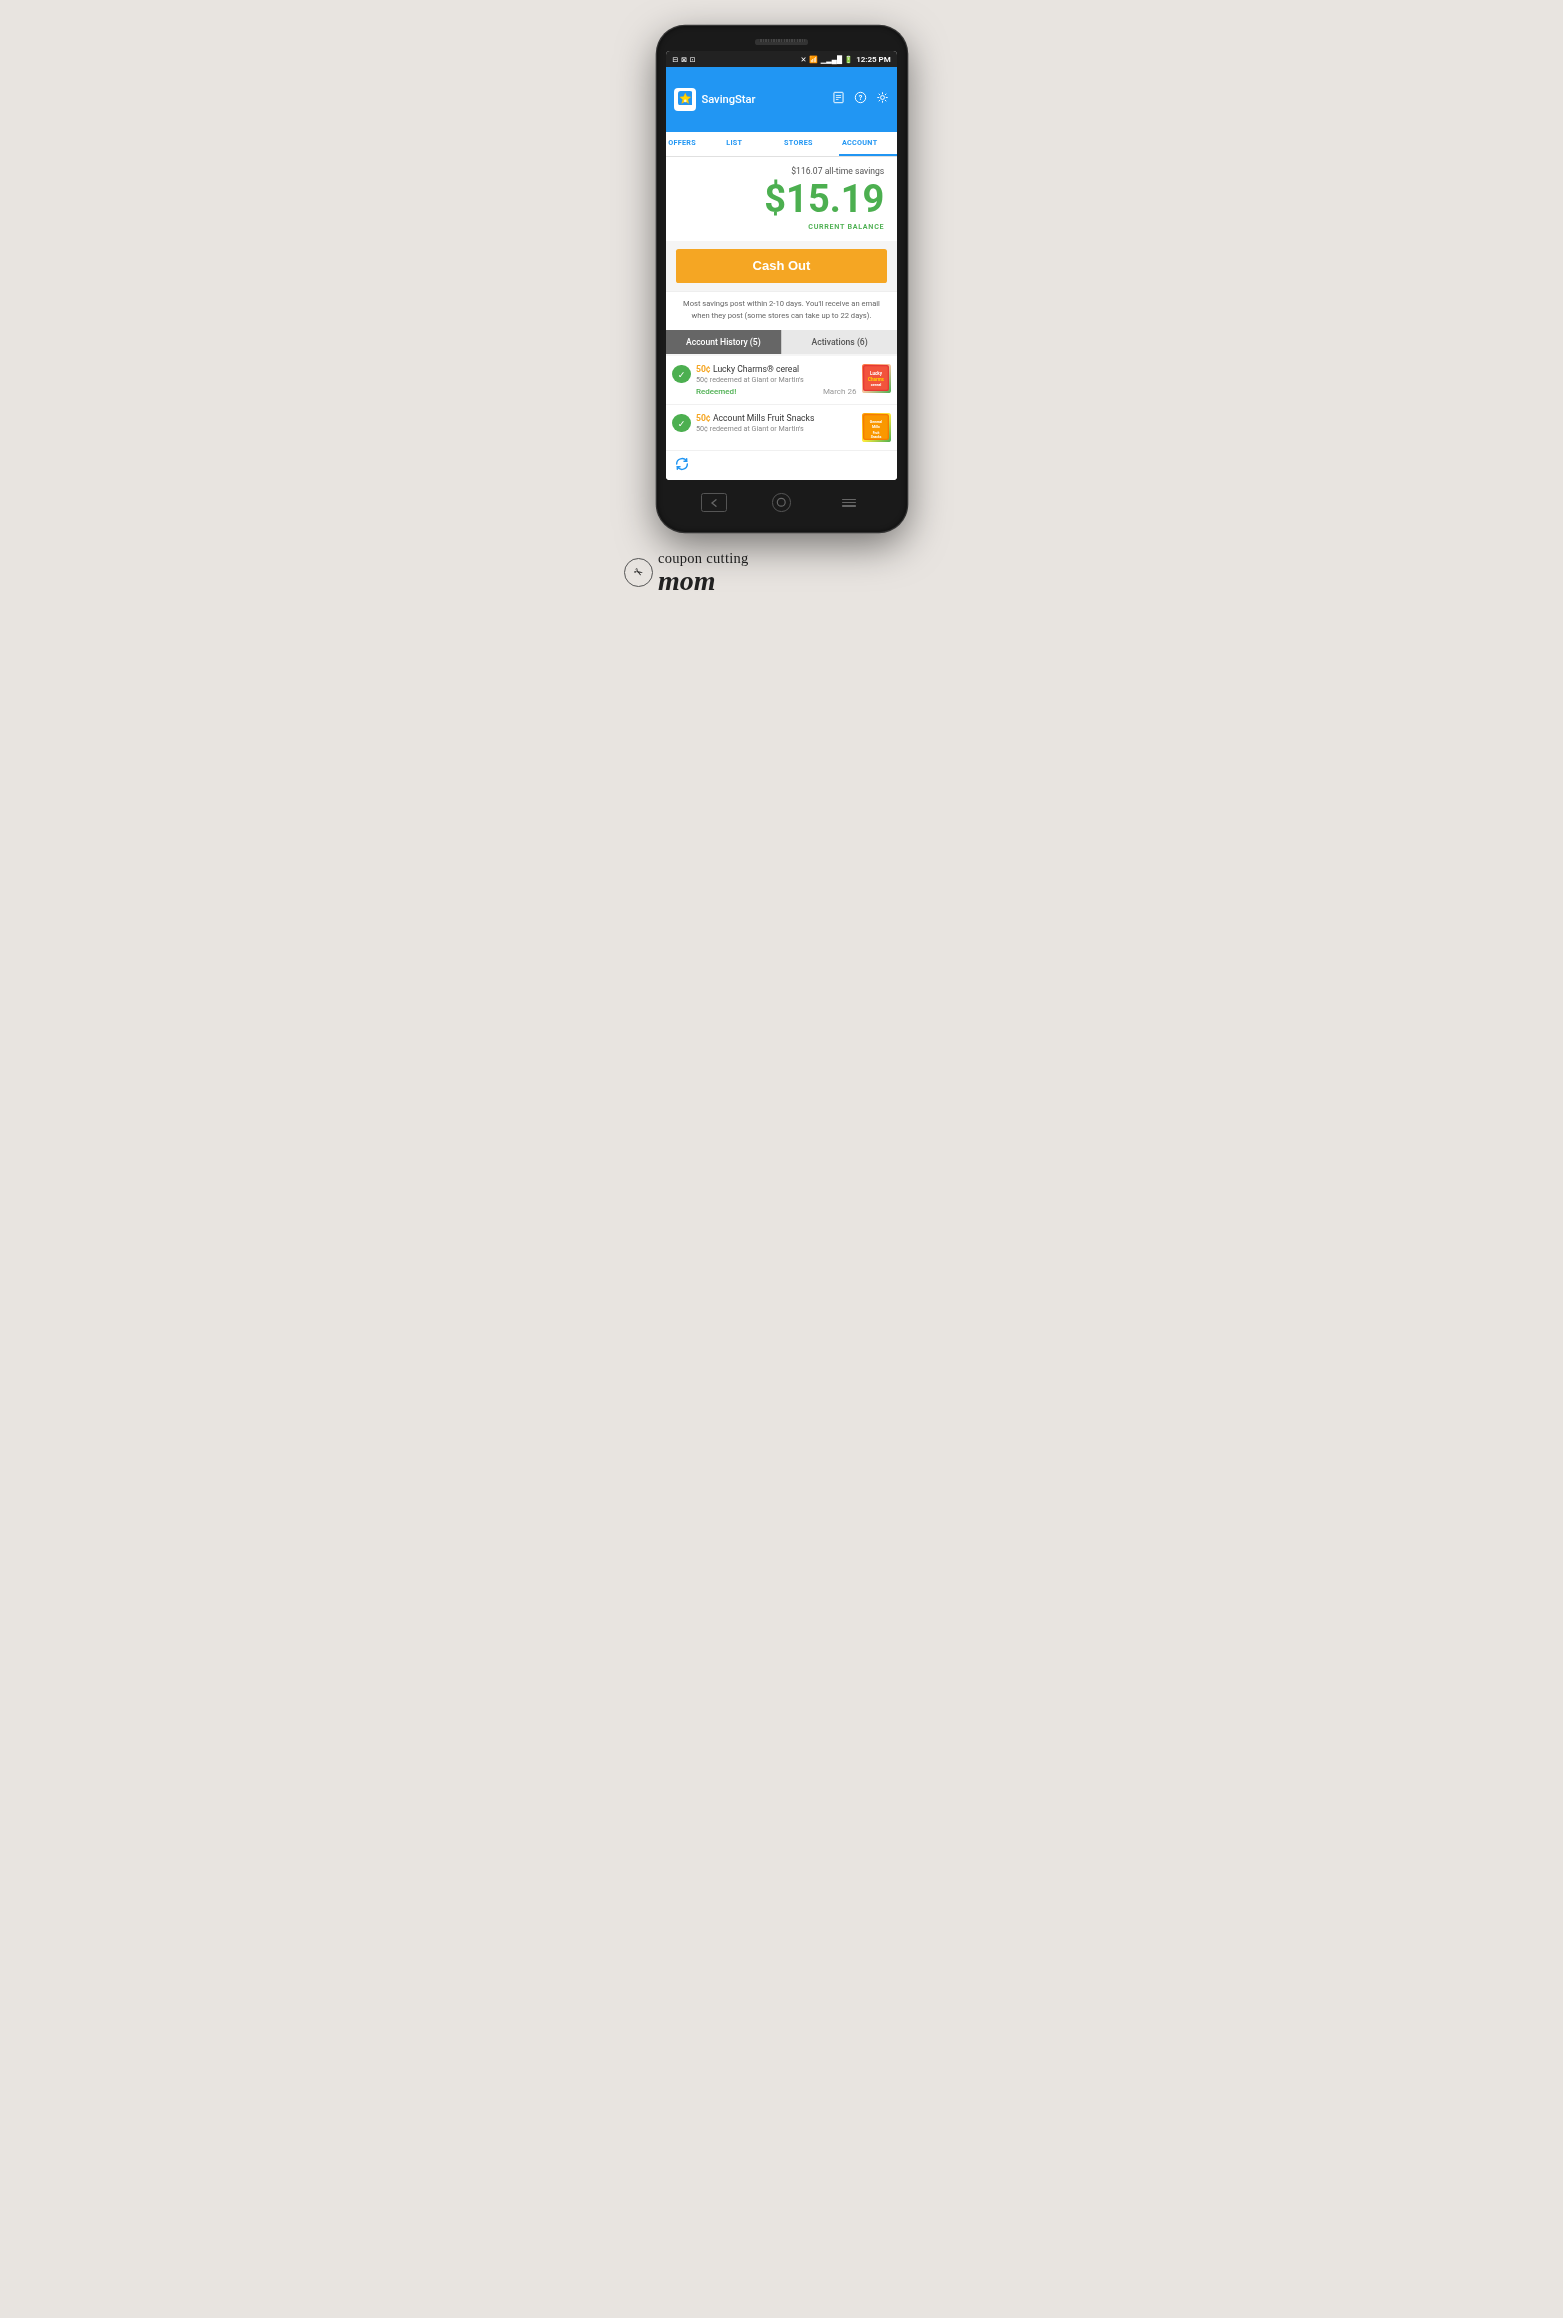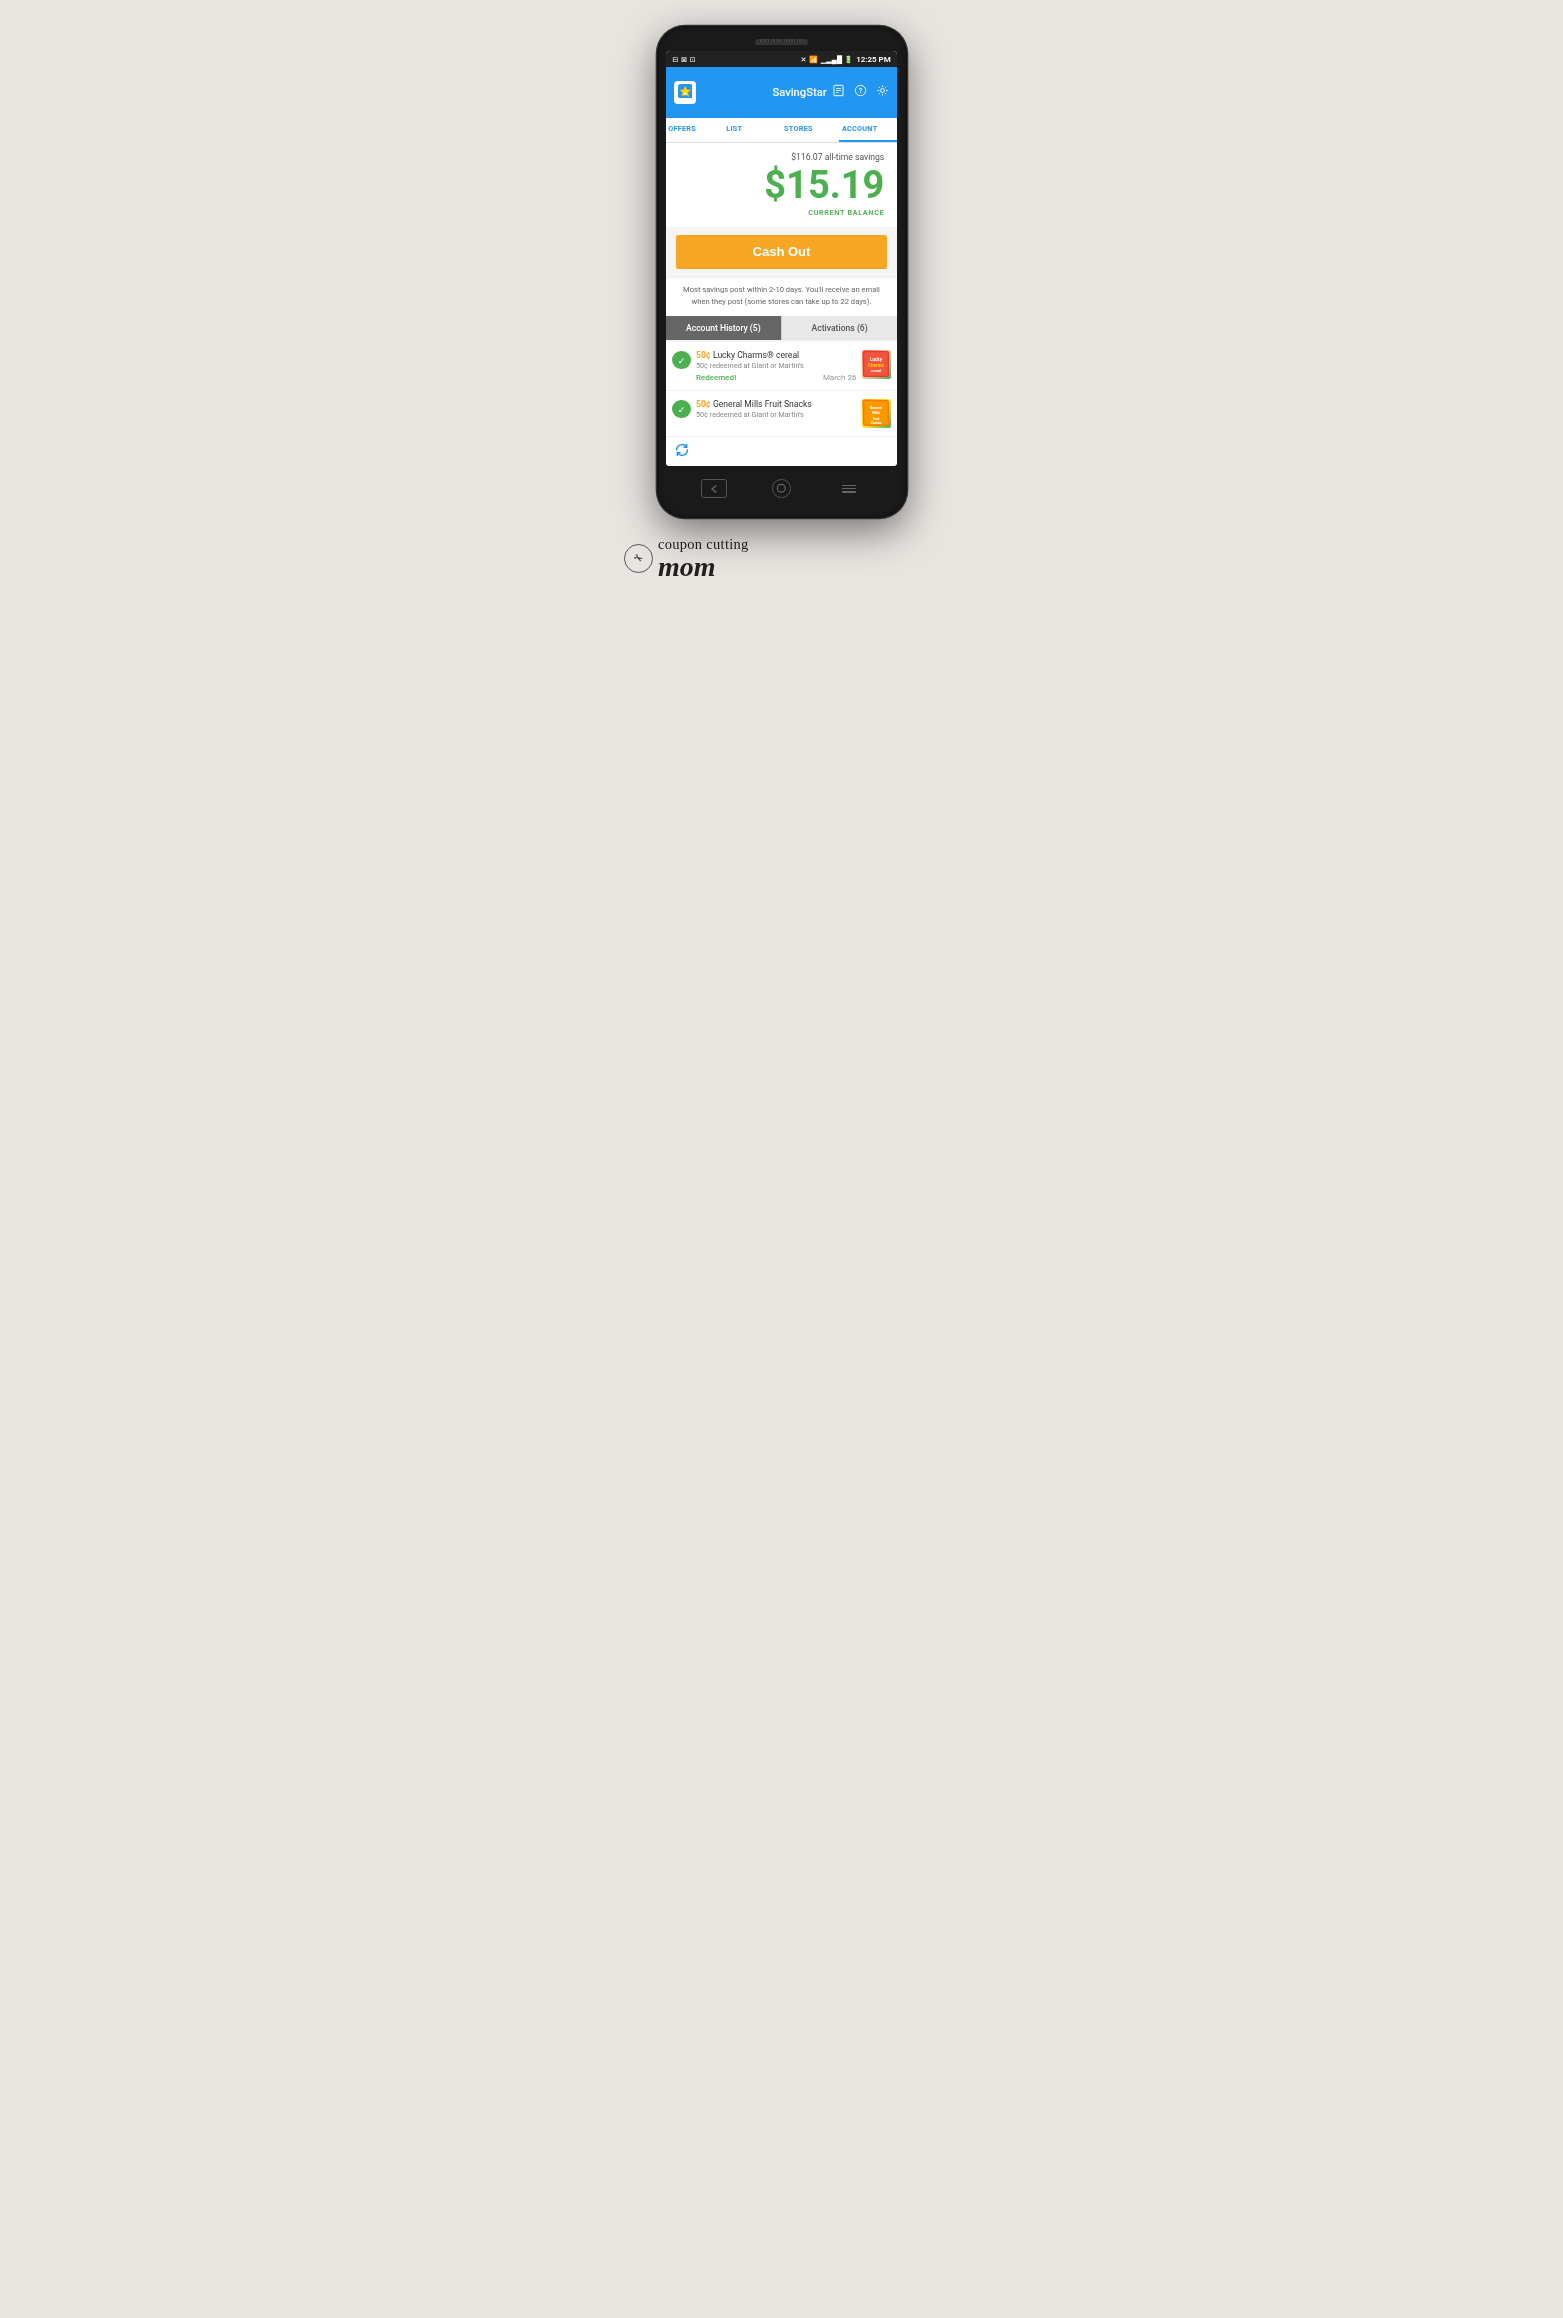--- a/index.html
+++ b/index.html
@@ -85,23 +85,22 @@
     .status-time {
       font-size: 8px;
       font-weight: 600;
     }
 
     
     .app-header {
       background: #2196F3;
       display: flex;
       align-items: center;
-      padding: 14px 8px;
+      padding: 21px 8px;
       gap: 5.3px;
-      text-align: right;
     }
     .app-logo {
       width: 22.4px;
       height: 22.4px;
       background: #fff;
       border-radius: 4px;
       display: flex;
       align-items: center;
       justify-content: center;
       font-size: 12px;
@@ -513,21 +512,21 @@
                 </svg>
               </div>
             </div>
           </div>
 
           <div class="list-item">
             <div class="check-circle">✓</div>
             <div class="item-info">
               <div class="item-title">
                 <span class="amount">50¢</span>
-                <span>General Mills Fruit Snacks</span>
+                <span>Account Mills Fruit Snacks</span>
               </div>
               <div class="item-subtitle">50¢ redeemed at Giant or Martin's</div>
             </div>
             <div class="item-image">
               <div class="fruit-snacks-img">
                 <svg width="26" height="26" viewBox="0 0 40 40" style="font-size:10px">
                   <rect width="40" height="40" rx="3" fill="#F57C00"></rect>
                   <rect x="2" y="2" width="36" height="36" rx="2" fill="#FFB300" opacity="0.5"></rect>
                   <text x="20" y="14" text-anchor="middle" fill="#fff" font-size="5.5" font-weight="bold">General</text>
                   <text x="20" y="22" text-anchor="middle" fill="#fff" font-size="5.5" font-weight="bold">Mills</text>

